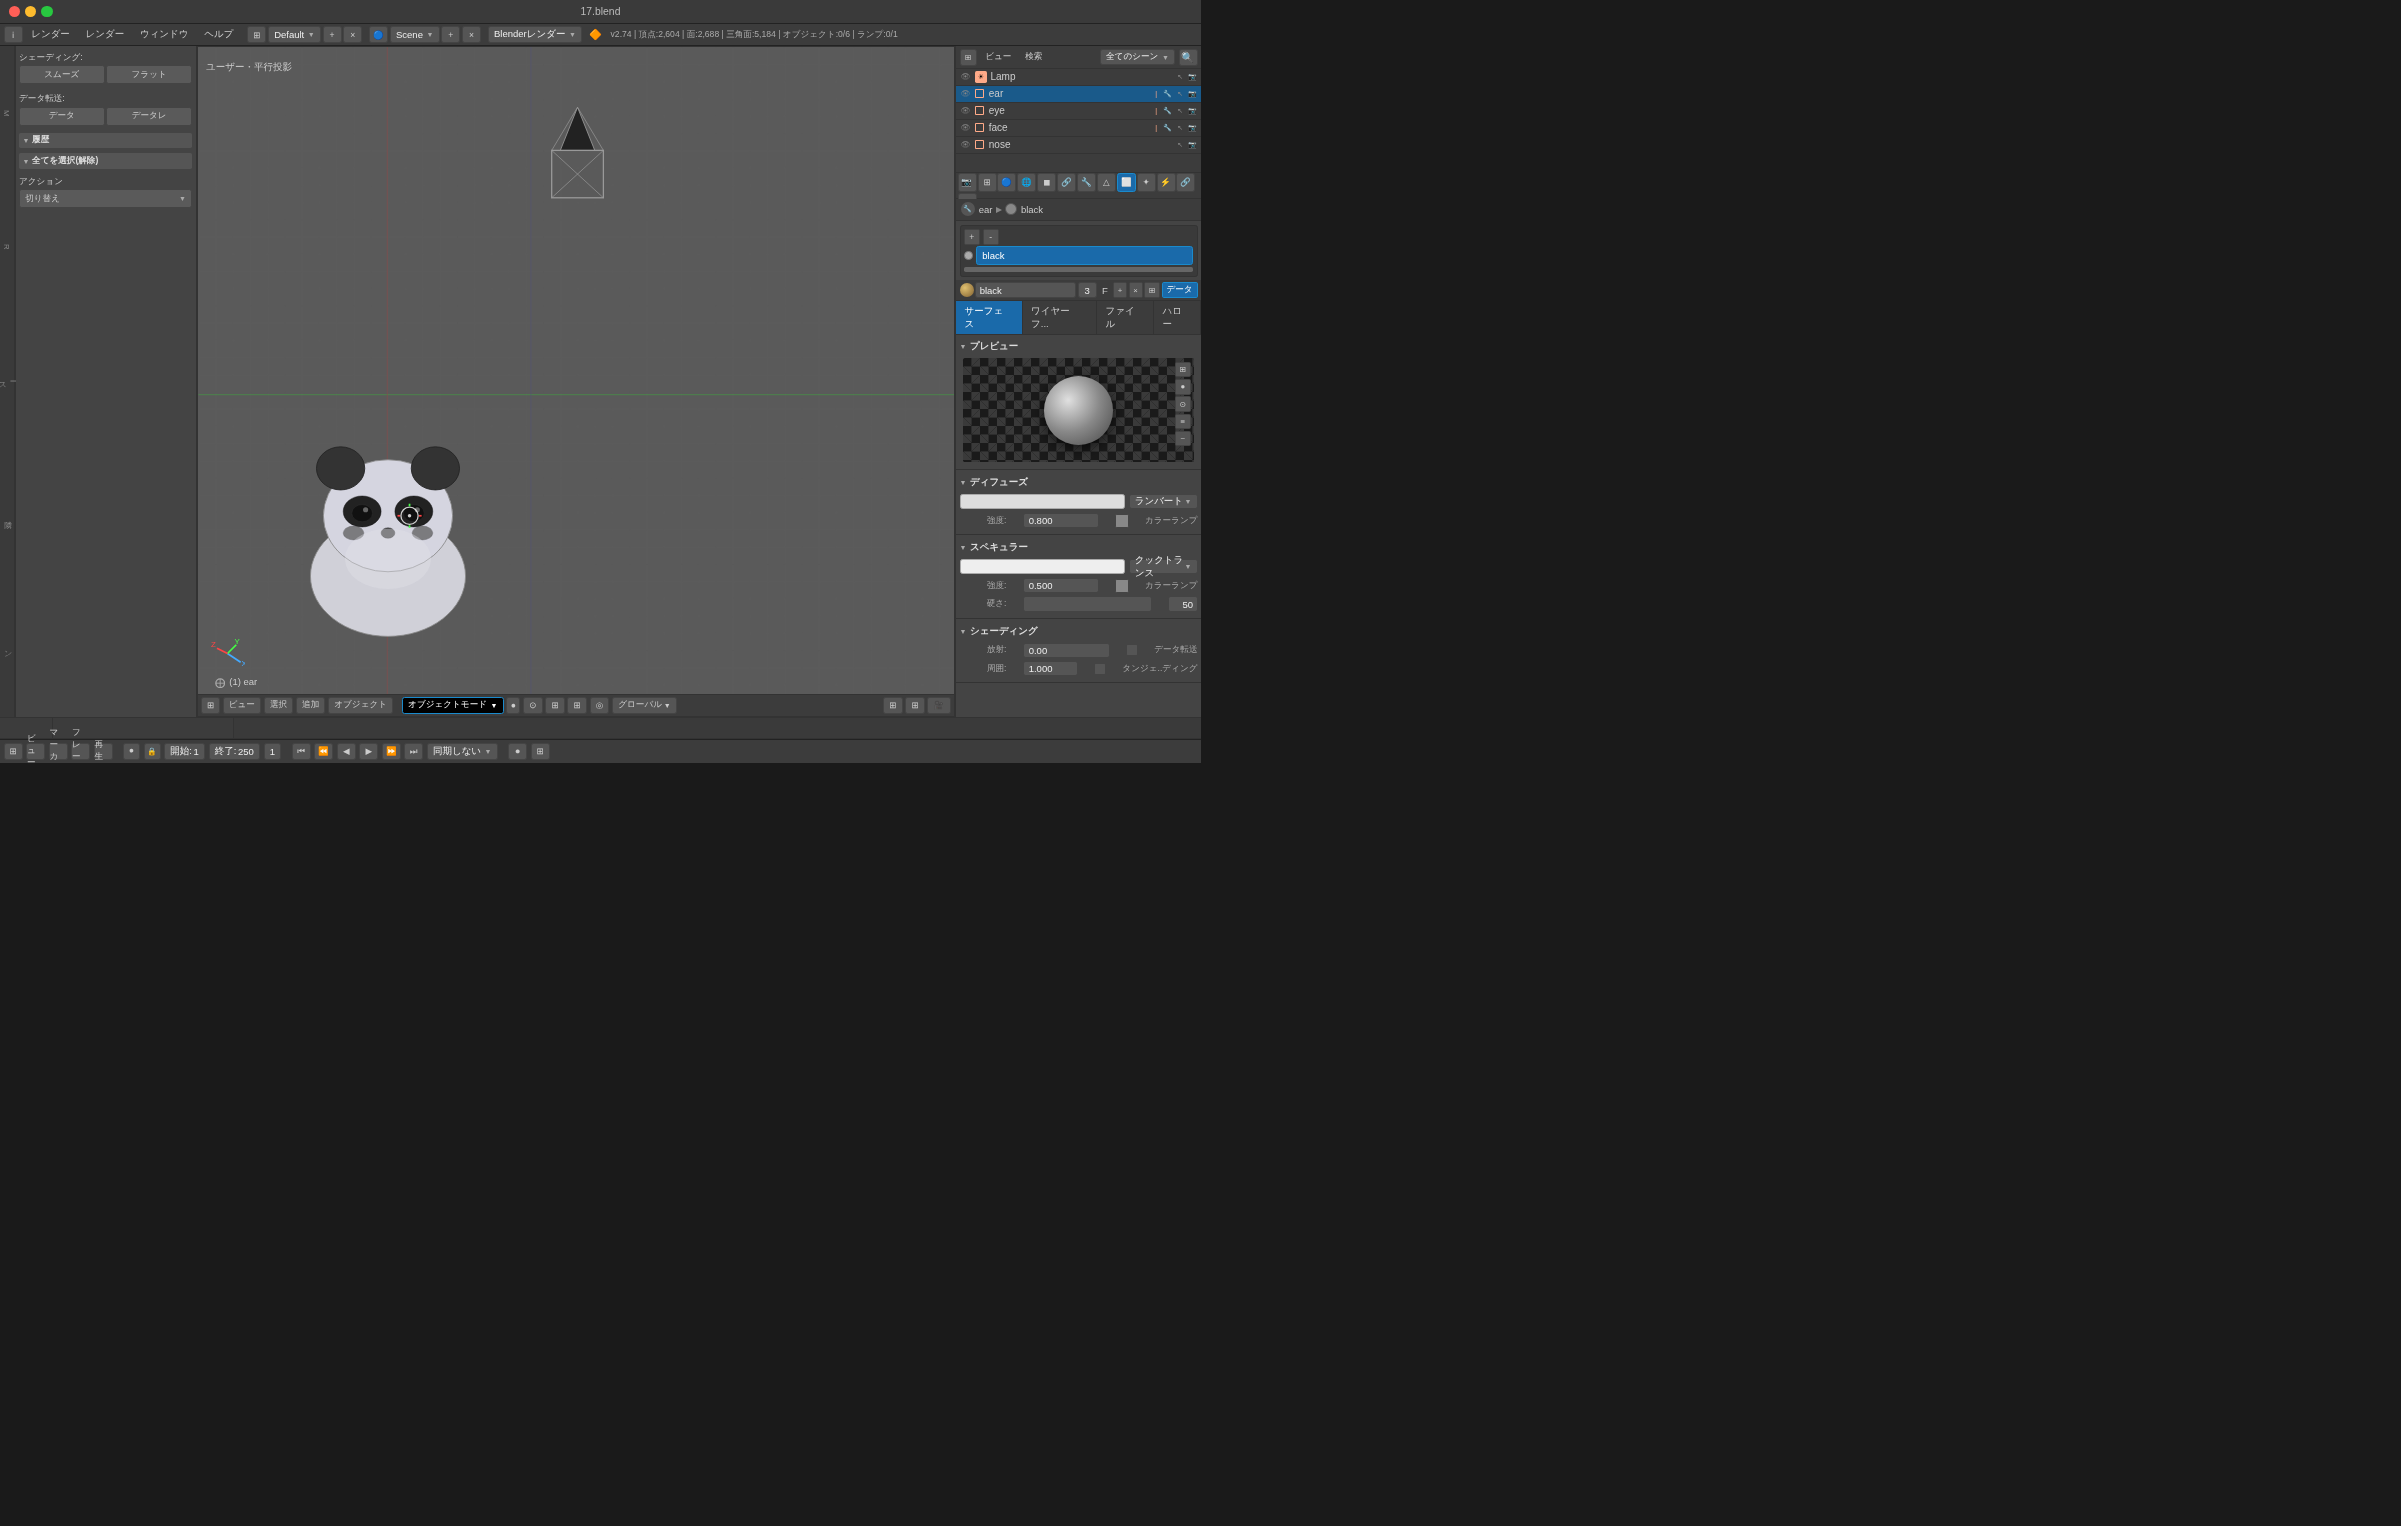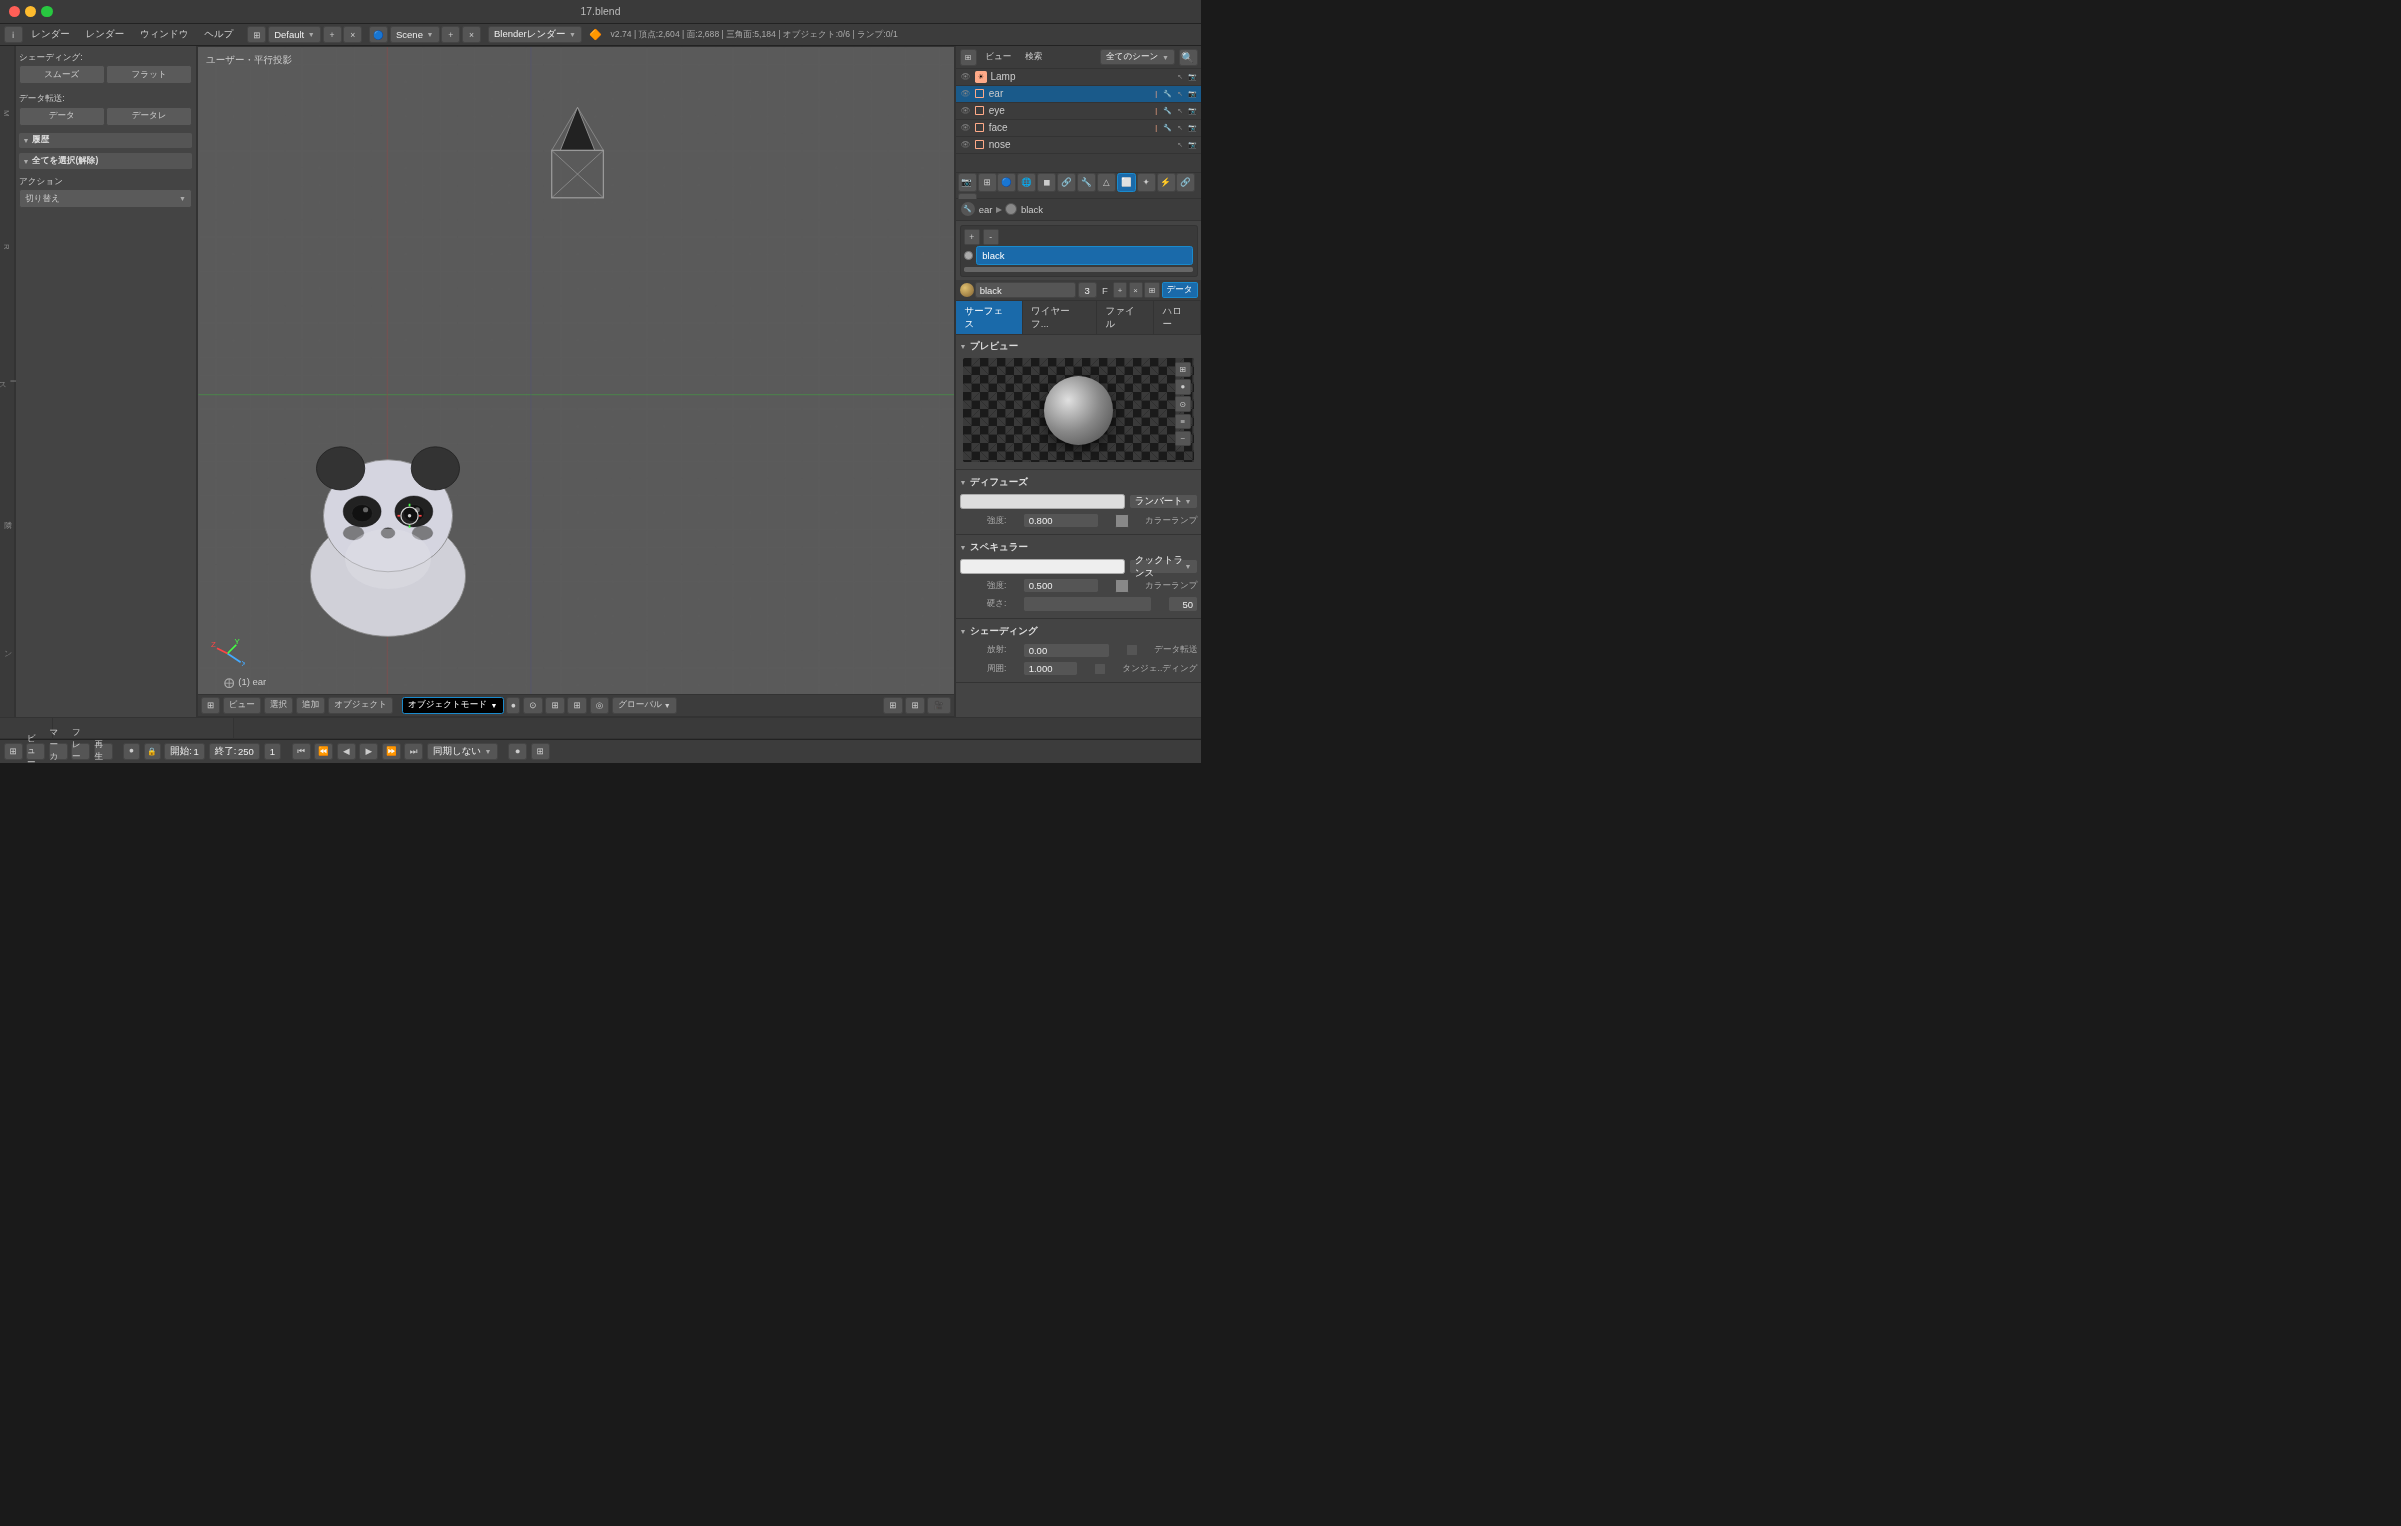--- a/index.html
+++ b/index.html
@@ -162,21 +162,21 @@
     
     .viewport {
       flex: 1;
       background: #555;
       position: relative;
       overflow: hidden;
       border: 0.9px solid #333;
     }
     .viewport-label {
       position: absolute;
-      top: 7px;
+      top: 14px;
       left: 8.6px;
       color: #ccc;
       font-size: 9.5px;
       z-index: 10;
       font-family: Liberation Mono, monospace;
     }
 
     
     .grid-bg {
       position: absolute;
@@ -826,21 +826,21 @@
             <circle cx="0" cy="0" r="10" fill="none" stroke="#fff" stroke-width="1.5" opacity="0.8"></circle>
             <circle cx="0" cy="0" r="2" fill="#fff" opacity="0.8"></circle>
             <line x1="-14" y1="0" x2="-11" y2="0" stroke="#f44" stroke-width="2"></line>
             <line x1="11" y1="0" x2="14" y2="0" stroke="#f44" stroke-width="2"></line>
             <line x1="0" y1="-14" x2="0" y2="-11" stroke="#4f4" stroke-width="2"></line>
             <line x1="0" y1="11" x2="0" y2="14" stroke="#4f4" stroke-width="2"></line>
           </g>
         </svg>
       </div>
 
-      <div style="position:absolute; bottom:28px; left:26px; color:#ccc; font-size:9.5px;">
+      <div style="position:absolute; bottom:28px; left:17px; color:#ccc; font-size:9.5px;">
         <svg width="10.4" height="10.4" style="vertical-align:middle;margin-right:1.7px;" viewBox="0 0 12 12">
             <circle cx="6" cy="6" r="5" fill="none" stroke="#aaa" stroke-width="1.5"></circle>
             <line x1="6" y1="1" x2="6" y2="11" stroke="#aaa" stroke-width="1"></line>
             <line x1="1" y1="6" x2="11" y2="6" stroke="#aaa" stroke-width="1"></line>
           </svg>
         <span>(1) ear</span>
       </div>
 
       <div style="position:absolute; bottom:43px; left:12px;">
         <svg width="35" height="35" viewBox="0 0 40 40" style="font-size:11px">

